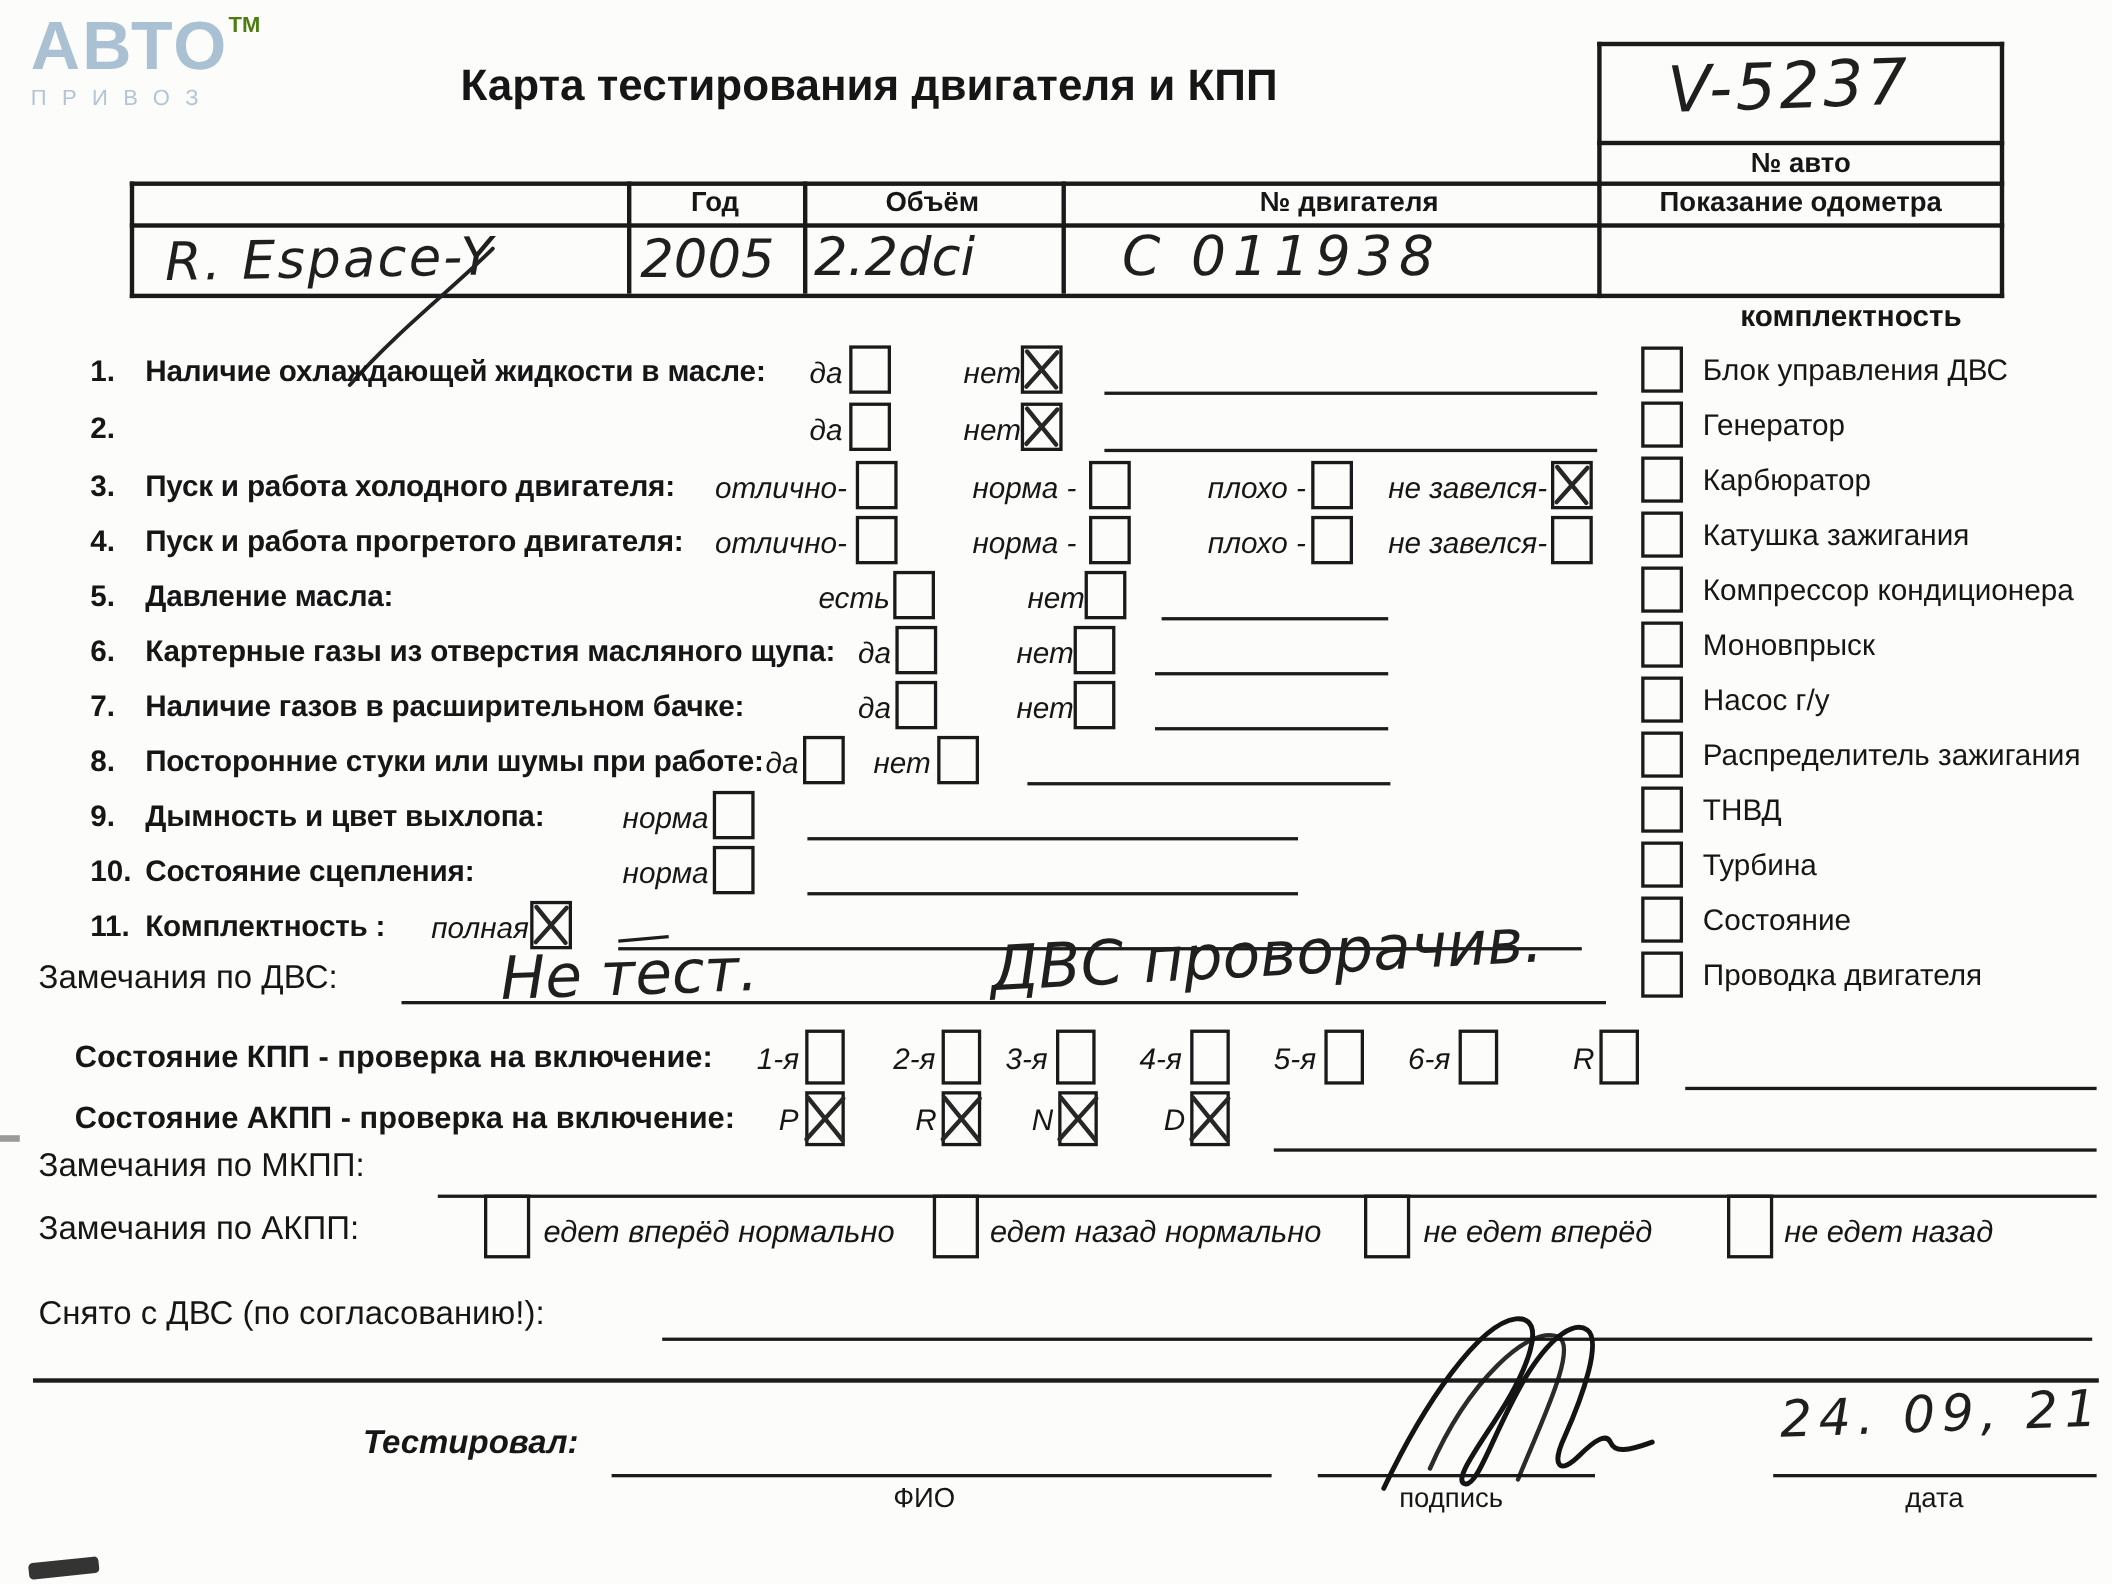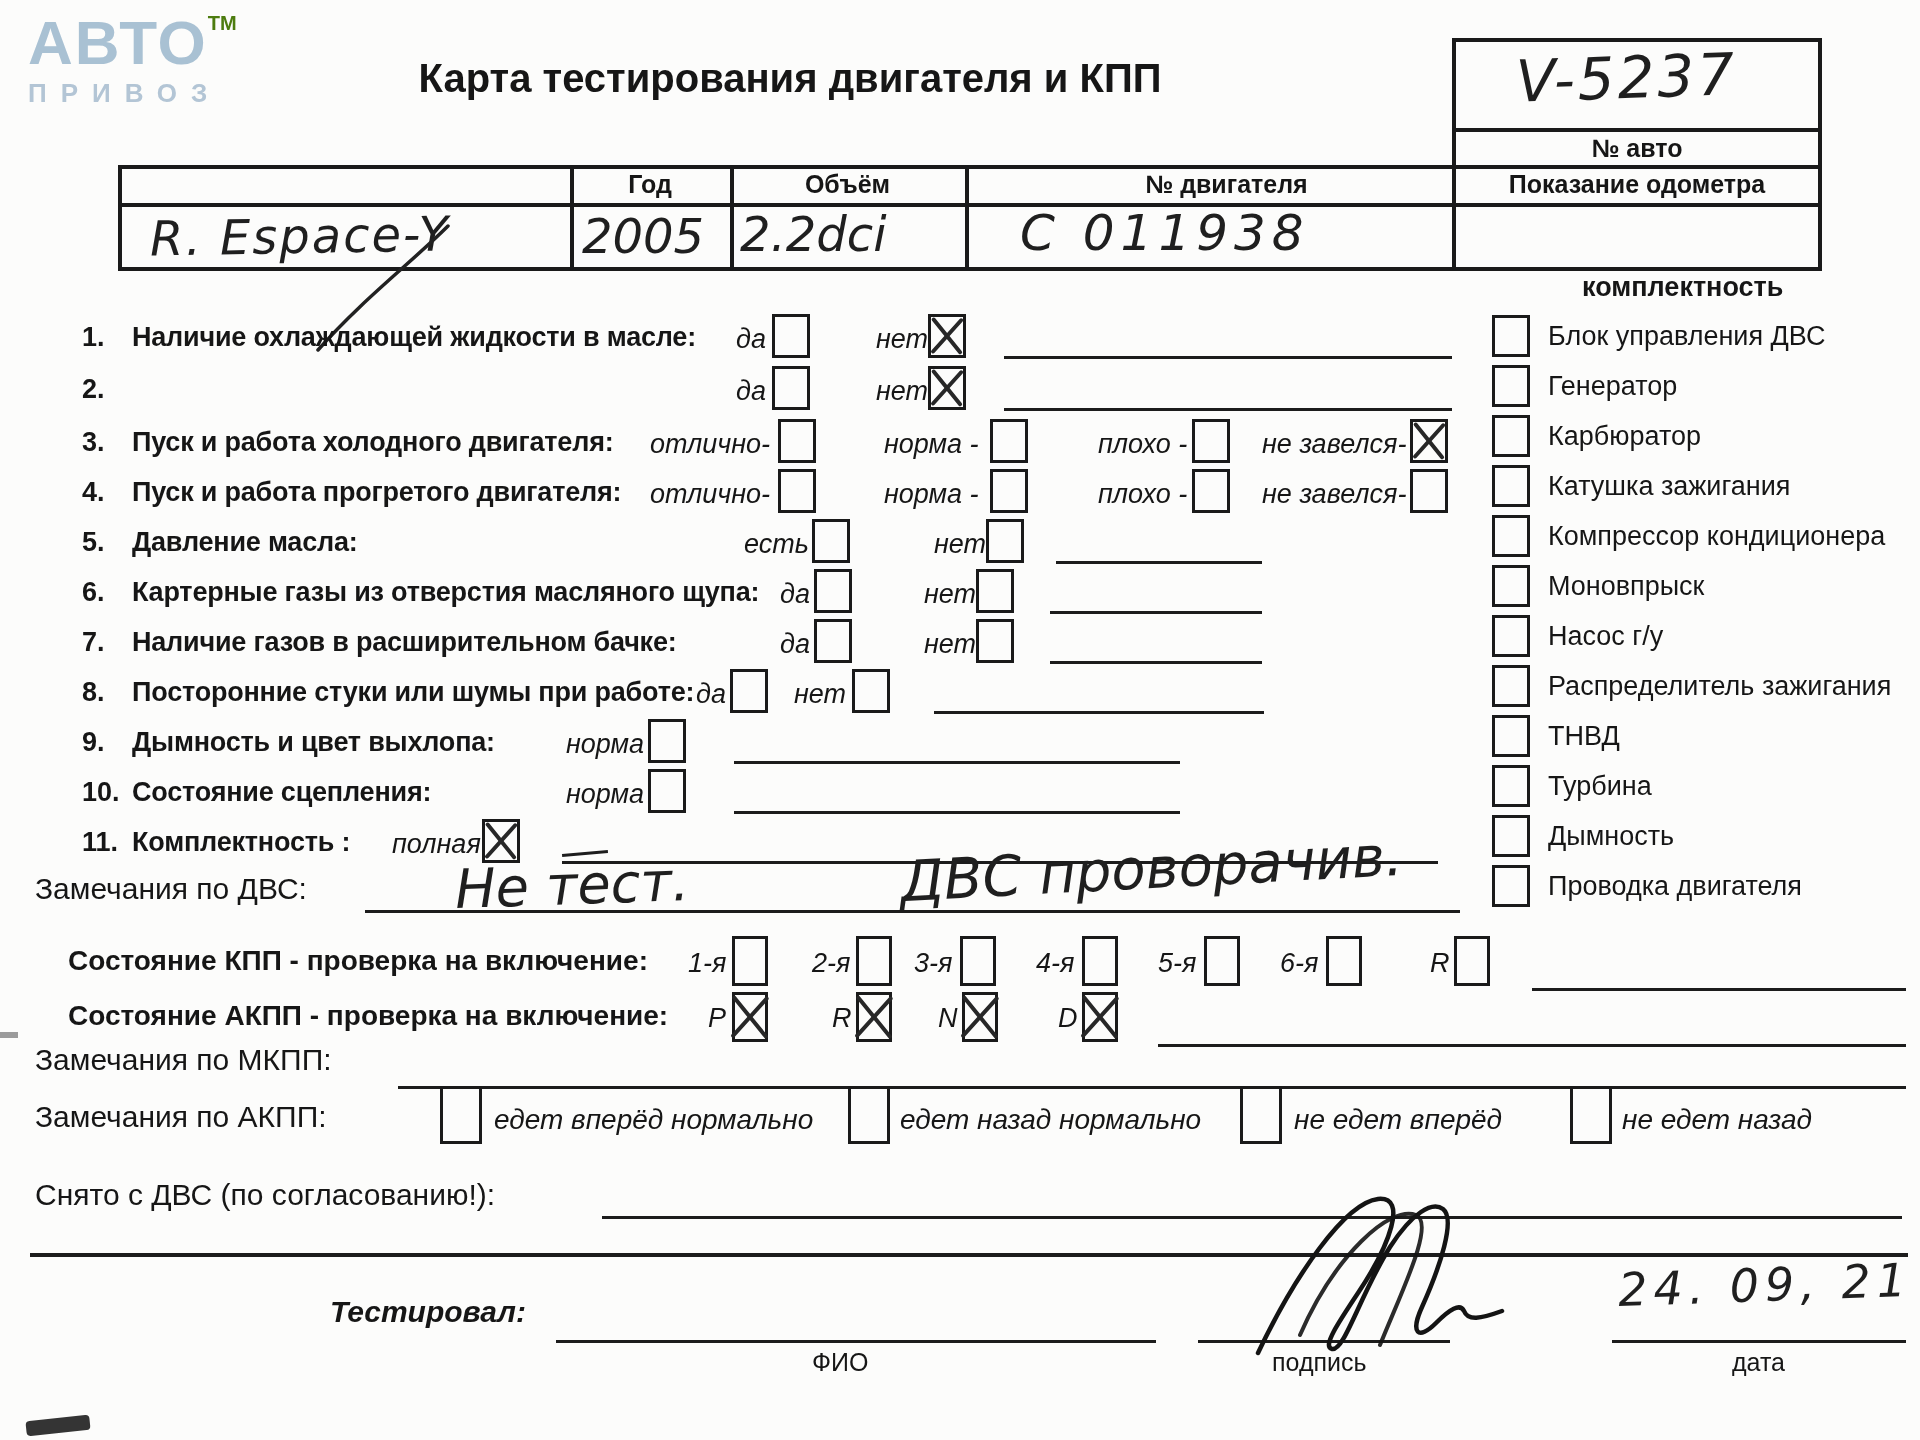--- a/index.html
+++ b/index.html
@@ -22,21 +22,21 @@
   .itext{font-weight:bold;font-size:27px;letter-spacing:-.2px}
   .inum{font-weight:bold;font-size:27px}
   .il{font-style:italic;font-size:27px}
   .sec{font-weight:normal;font-size:30px}
   .hdr{font-weight:bold;font-size:25px;text-align:center}
   .hw{font-family:"DejaVu Sans",sans-serif;font-style:italic;color:#1f1f1f}
   .part-label{font-size:27px}
   .small{font-size:25px}
   .logo-brand{font-size:62px;font-weight:bold;color:#a9c1d3;letter-spacing:2px;line-height:1}
   .logo-tm{font-size:20px;color:#4d7c0f;vertical-align:top;font-weight:bold}
-  .logo-sub{font-size:26px;color:#b3c5d5;letter-spacing:14px;margin-top:4px;font-weight:bold}
+  .logo-sub{font-size:20px;color:#b3c5d5;letter-spacing:14px;margin-top:4px;font-weight:normal}
 </style>
 </head>
 <body>
 
 <div class="page">
 
   <div class="abs" style="left:28px;top:12px">
     <span class="logo-brand">АВТО</span><sup class="logo-tm">ТМ</sup>
     <div class="logo-sub">ПРИВОЗ</div>
   </div>
@@ -89,21 +89,21 @@
   <div class="abs part-label" style="left:1548px;top:571px">Моновпрыск</div>
   <div class="cb part" style="left:1492px;top:615px"></div>
   <div class="abs part-label" style="left:1548px;top:621px">Насос г/у</div>
   <div class="cb part" style="left:1492px;top:665px"></div>
   <div class="abs part-label" style="left:1548px;top:671px">Распределитель зажигания</div>
   <div class="cb part" style="left:1492px;top:715px"></div>
   <div class="abs part-label" style="left:1548px;top:721px">ТНВД</div>
   <div class="cb part" style="left:1492px;top:765px"></div>
   <div class="abs part-label" style="left:1548px;top:771px">Турбина</div>
   <div class="cb part" style="left:1492px;top:815px"></div>
-  <div class="abs part-label" style="left:1548px;top:821px">Дымность</div>
+  <div class="abs part-label" style="left:1548px;top:821px">Состояние</div>
   <div class="cb part" style="left:1492px;top:865px"></div>
   <div class="abs part-label" style="left:1548px;top:871px">Проводка двигателя</div>
 
   <div class="abs inum" style="left:82px;top:322px">1.</div>
   <div class="abs itext" style="left:132px;top:322px">Наличие охлаждающей жидкости в масле:</div>
   <div class="abs il" style="left:736px;top:324px">да</div>
   <div class="cb" style="left:772px;top:314px"></div>
   <div class="abs il" style="left:876px;top:324px">нет</div>
   <div class="cb checked" style="left:928px;top:314px"></div>
   <div class="ln" style="left:1004px;top:356px;width:448px"></div>

